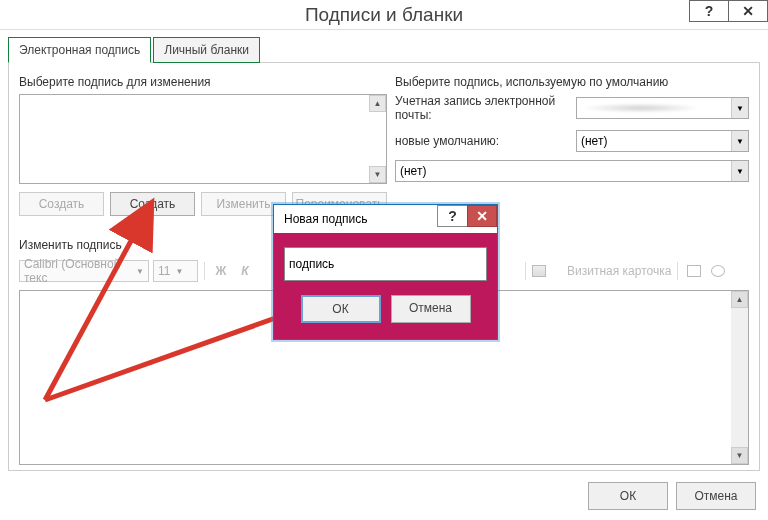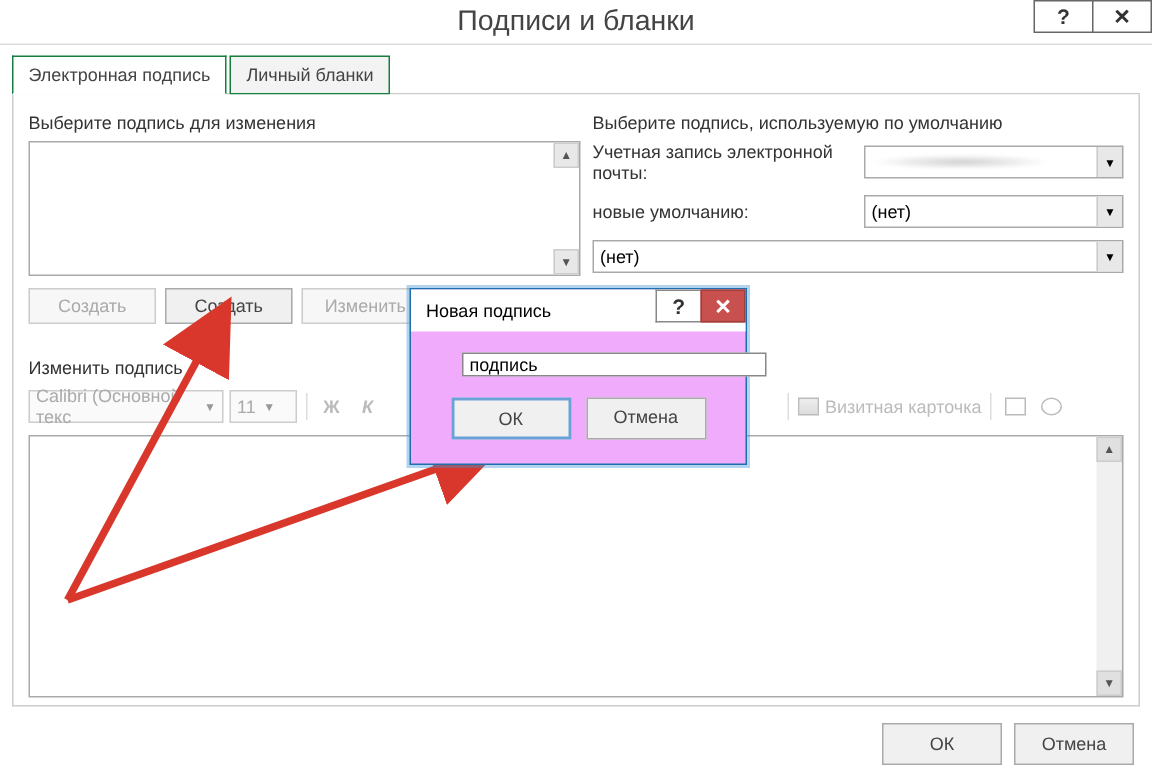--- a/index.html
+++ b/index.html
@@ -25,35 +25,35 @@
   .field-row { display: flex; align-items: center; margin-bottom: 8px; gap: 6px; }
   .field-row label { flex: 0 0 175px; color: #333; }
   .combo { flex: 1; border: 1px solid #a9a9a9; height: 22px; display: flex; align-items: center; justify-content: space-between; padding: 0 0 0 4px; background: #fff; }
   .combo .arrow { width: 17px; height: 100%; background: #e8e8e8; border-left: 1px solid #ccc; display: flex; align-items: center; justify-content: center; font-size: 8px; }
   .section-label { margin-top: 22px; margin-bottom: 6px; color: #333; }
   .toolbar { display: flex; align-items: center; gap: 4px; height: 26px; }
   .tb-combo { border: 1px solid #ccc; background: #fafafa; height: 22px; display: flex; align-items: center; padding: 0 4px; color: #aaa; gap: 5px; }
   .tb-combo .arrow { font-size: 8px; color: #999; }
   .tb-sep { width: 1px; height: 18px; background: #ddd; margin: 0 2px; }
   .tb-icon { width: 20px; height: 20px; display: flex; align-items: center; justify-content: center; color: #bbb; font-weight: bold; }
-  .tb-label { color: #bbb; display: flex; align-items: center; gap: 4px; }
+  .tb-label { color: #bbb; display: flex; align-items: center; gap: 21px; }
   .editor { border: 1px solid #a9a9a9; height: 175px; margin-top: 6px; background: #fff; position: relative; }
   .editor .scrollbar { position: absolute; right: 0; top: 0; width: 17px; bottom: 0; background: #f0f0f0; }
   .editor .sb-btn { height: 17px; background: #e0e0e0; border: 1px solid #ccc; display:flex; align-items:center; justify-content:center; font-size:8px; color:#555;}
   .editor .sb-btn.bottom { position:absolute; bottom:0; width:100%; }
   .footer { position: absolute; right: 12px; bottom: 10px; display: flex; gap: 8px; }
   .footer .btn { width: 80px; padding: 6px 0; }
-  .modal { position: absolute; left: 273px; top: 192px; width: 225px; background: #f0abfc; border: 1px solid #1e6fae; box-shadow: 0 0 0 2px rgba(64,148,214,.4); z-index: 50; }
+  .modal { position: absolute; left: 273px; top: 204px; width: 225px; background: #be185d; border: 1px solid #1e6fae; box-shadow: 0 0 0 2px rgba(64,148,214,.4); z-index: 50; }
   .modal-title { background: #fff; height: 28px; display: flex; align-items: center; padding-left: 10px; font-size: 13px; position: relative; }
   .modal-ctrls { position: absolute; right: 0; top: 0; display: flex; }
   .modal-ctrls .mbtn { width: 30px; height: 22px; display:flex; align-items:center; justify-content:center; font-weight:bold; font-size: 14px; border-top:none;}
   .mbtn.help { background:#fff; border:1px solid #888; color:#333; border-right:none; }
   .mbtn.close { background:#c8504f; color:#fff; border:1px solid #9e3e3d; }
   .modal-body { padding: 10px 10px 10px 10px; }
-  .modal-input { width: 100%; border: 1px solid #888; height: 16px; padding: 2px 4px; margin-top: 4px; margin-left: 24px; }
+  .modal-input { width: 100%; border: 1px solid #888; height: 34px; padding: 2px 4px; margin-top: 4px; }
   .modal-btns { display:flex; gap:10px; justify-content:center; margin-top:14px; margin-bottom:6px;}
   .modal-btns .btn { width: 80px; padding: 5px 0; }
   .modal-btns .btn.primary { border: 2px solid #6aa2d8; }
   svg.arrows { position: absolute; left: 0; top: 0; pointer-events: none; z-index: 40; }
   .blur-strip { width: 120px; height: 10px; background:
     radial-gradient(ellipse at center, rgba(0,0,0,0.18) 0%, rgba(0,0,0,0) 70%);
     filter: blur(1px);
   }
 </style>
 </head>

